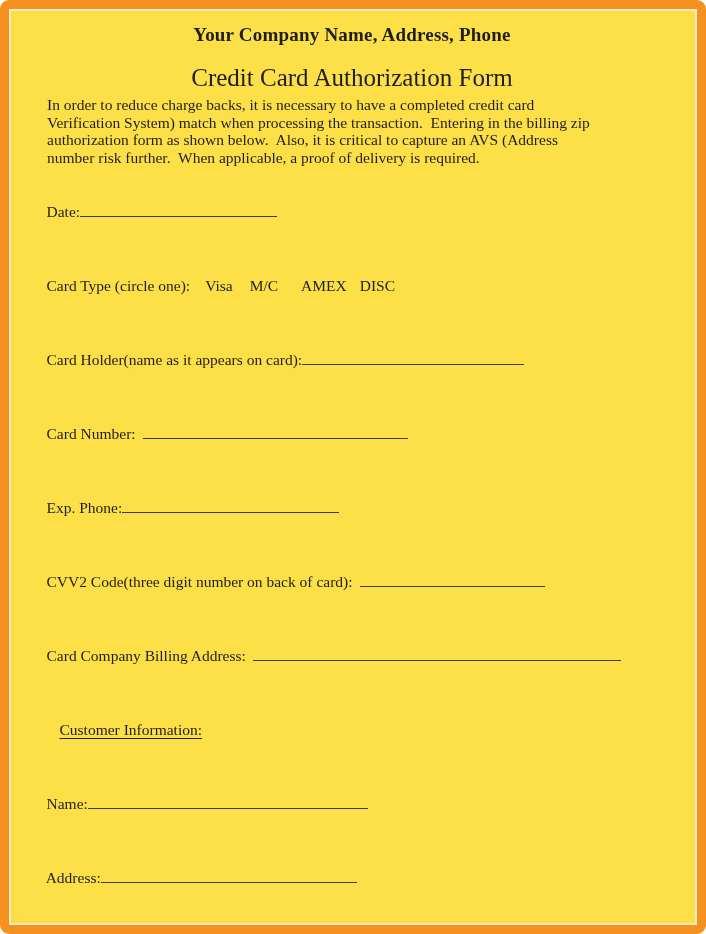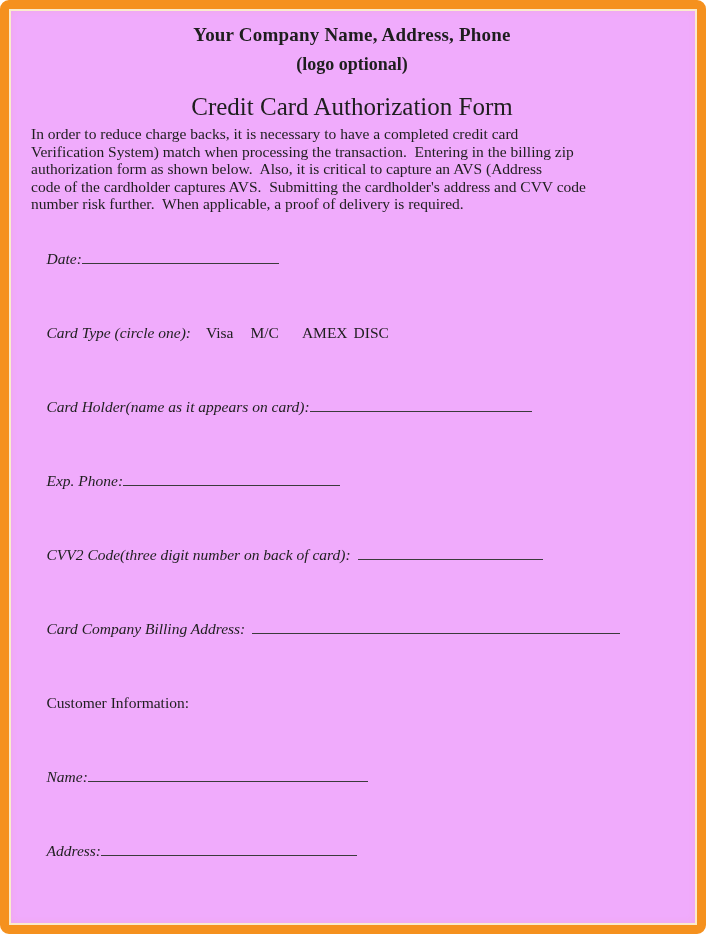--- a/index.html
+++ b/index.html
@@ -3,45 +3,45 @@
 <meta charset="utf-8">
 <style>
   html, body { margin: 0; padding: 0; background: #ffffff; }
   .page {
     position: relative;
     width: 706px;
     height: 934px;
     box-sizing: border-box;
     border: 9px solid #F5911E;
     border-radius: 9px;
-    background: #f0abfc;
+    background: #fde047;
     box-shadow: inset 0 0 0 2px #FBEBCB, inset 0 0 10px rgba(246,146,30,0.12);
     font-family: "Liberation Serif", "DejaVu Serif", serif;
     color: #1e1e1e;
     padding: 6px 24px 0 22px;
     overflow: hidden;
   }
   .center { text-align: center; }
   .company-line {
     font-size: 19px; font-weight: bold; line-height: 23px; margin-top: 8px;
     letter-spacing: 0.2px; white-space: pre;
   }
   .logo-line {
     font-size: 18px; font-weight: bold; line-height: 22px; margin-top: 7px; white-space: pre;
   }
   .form-title {
     font-size: 25px; font-weight: normal; line-height: 26px; margin-top: 19px; white-space: pre;
   }
   .intro { margin-top: 5px; }
-  .intro .pline { font-size: 15.5px; line-height: 17.6px; white-space: pre; }
+  .intro .pline { font-size: 15.5px; line-height: 17.6px; white-space: pre; margin-left: 16px; }
 
   .row { margin-top: 23px; font-size: 15.5px; line-height: 17px; white-space: pre; }
   .row.first { margin-top: 20px; }
-  .label { white-space: pre; font-style: italic; }
-  .heading-underlined { text-underline-offset: 3px; }
+  .label { white-space: pre; }
+  .heading-underlined { text-decoration: underline; text-underline-offset: 3px; margin-left: 13px; }
 
   .fill-line {
     display: inline-block;
     border-bottom: 1.5px solid #3b3b3b;
     height: 13px;
     vertical-align: baseline;
   }
   .gap { margin-left: 7px; }
 
   .w-date { width: 197px; }
@@ -49,52 +49,53 @@
   .w-number { width: 265px; }
   .w-exp { width: 217px; }
   .w-cvv2 { width: 185px; }
   .w-billing { width: 368px; }
   .w-name { width: 280px; }
   .w-address { width: 256px; }
 
   .opt { margin-left: 15px; }
   .opt.o2 { margin-left: 17px; }
   .opt.o3 { margin-left: 23px; }
-  .opt.o4 { margin-left: 6px; }
+  .opt.o4 { margin-left: 13px; }
 </style>
 </head>
 <body>
 
 <div class="page">
 
   <div class="company-line center">Your Company Name, Address, Phone</div>
-  <div class="logo-line center">(logo optional)</div>
 
   <div class="form-title center">Credit Card Authorization Form</div>
 
   <div class="intro">
     <div class="pline">In order to reduce charge backs, it is necessary to have a completed credit card</div>
     <div class="pline">Verification System) match when processing the transaction.  Entering in the billing zip</div>
     <div class="pline">authorization form as shown below.  Also, it is critical to capture an AVS (Address</div>
-    <div class="pline">code of the cardholder captures AVS.  Submitting the cardholder's address and CVV code</div>
     <div class="pline">number risk further.  When applicable, a proof of delivery is required.</div>
   </div>
 
   <div class="row first">
     <span class="label">Date:</span><span class="fill-line w-date"></span>
   </div>
 
   <div class="row">
     <span class="label">Card Type (circle one):</span><span class="opt">Visa</span><span class="opt o2">M/C</span><span class="opt o3">AMEX</span><span class="opt o4">DISC</span>
   </div>
 
   <div class="row">
     <span class="label">Card Holder(name as it appears on card):</span><span class="fill-line w-holder"></span>
   </div>
 
+  <div class="row">
+    <span class="label">Card Number:</span><span class="fill-line w-number gap"></span>
+  </div>
 
   <div class="row">
     <span class="label">Exp. Phone:</span><span class="fill-line w-exp"></span>
   </div>
 
   <div class="row">
     <span class="label">CVV2 Code(three digit number on back of card):</span><span class="fill-line w-cvv2 gap"></span>
   </div>
 
   <div class="row">

